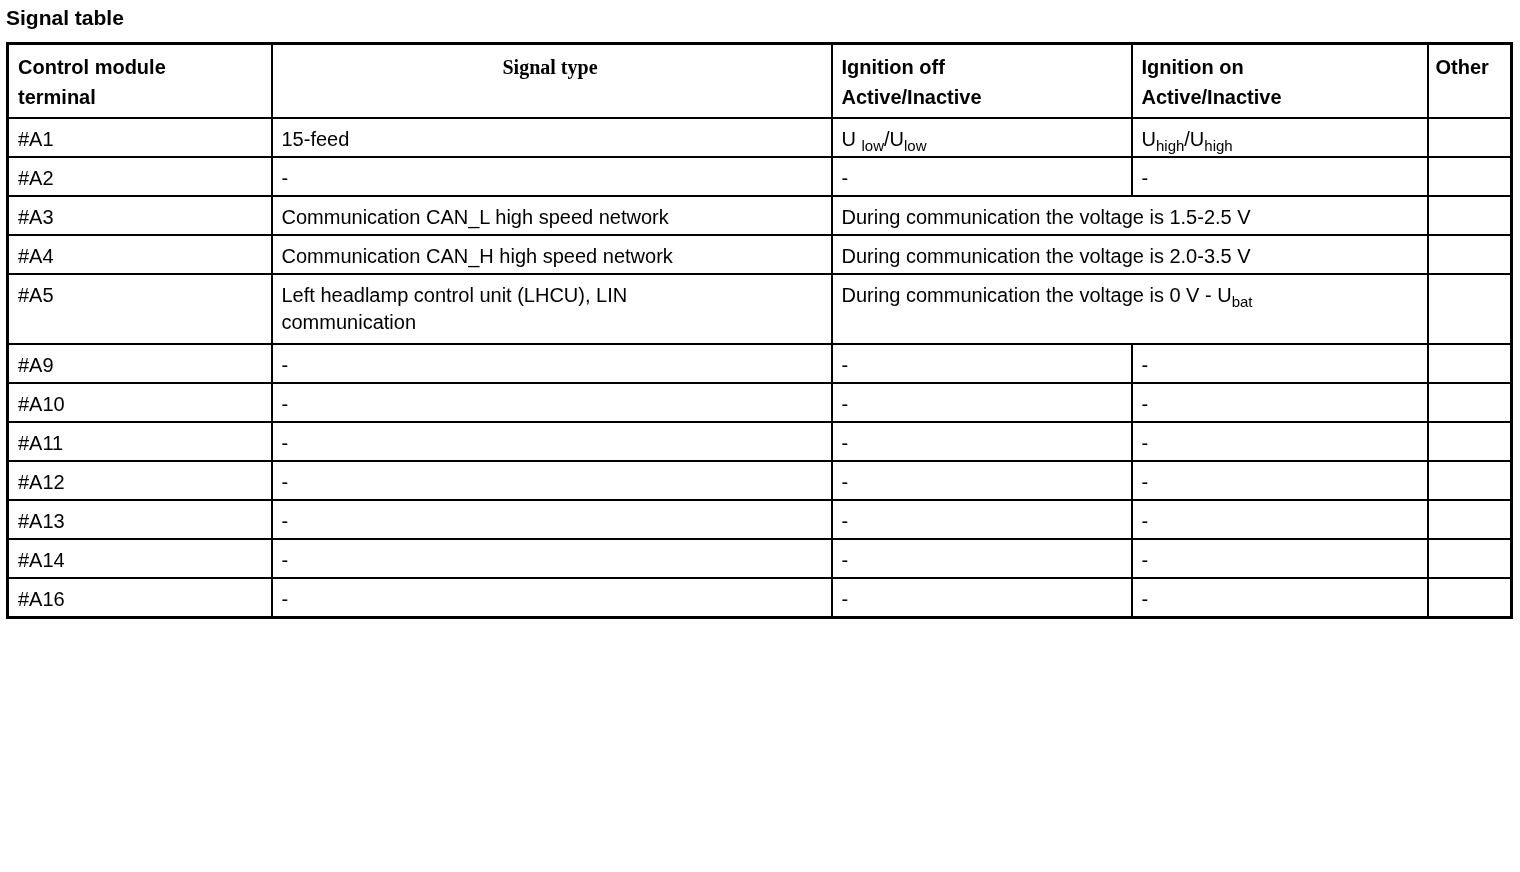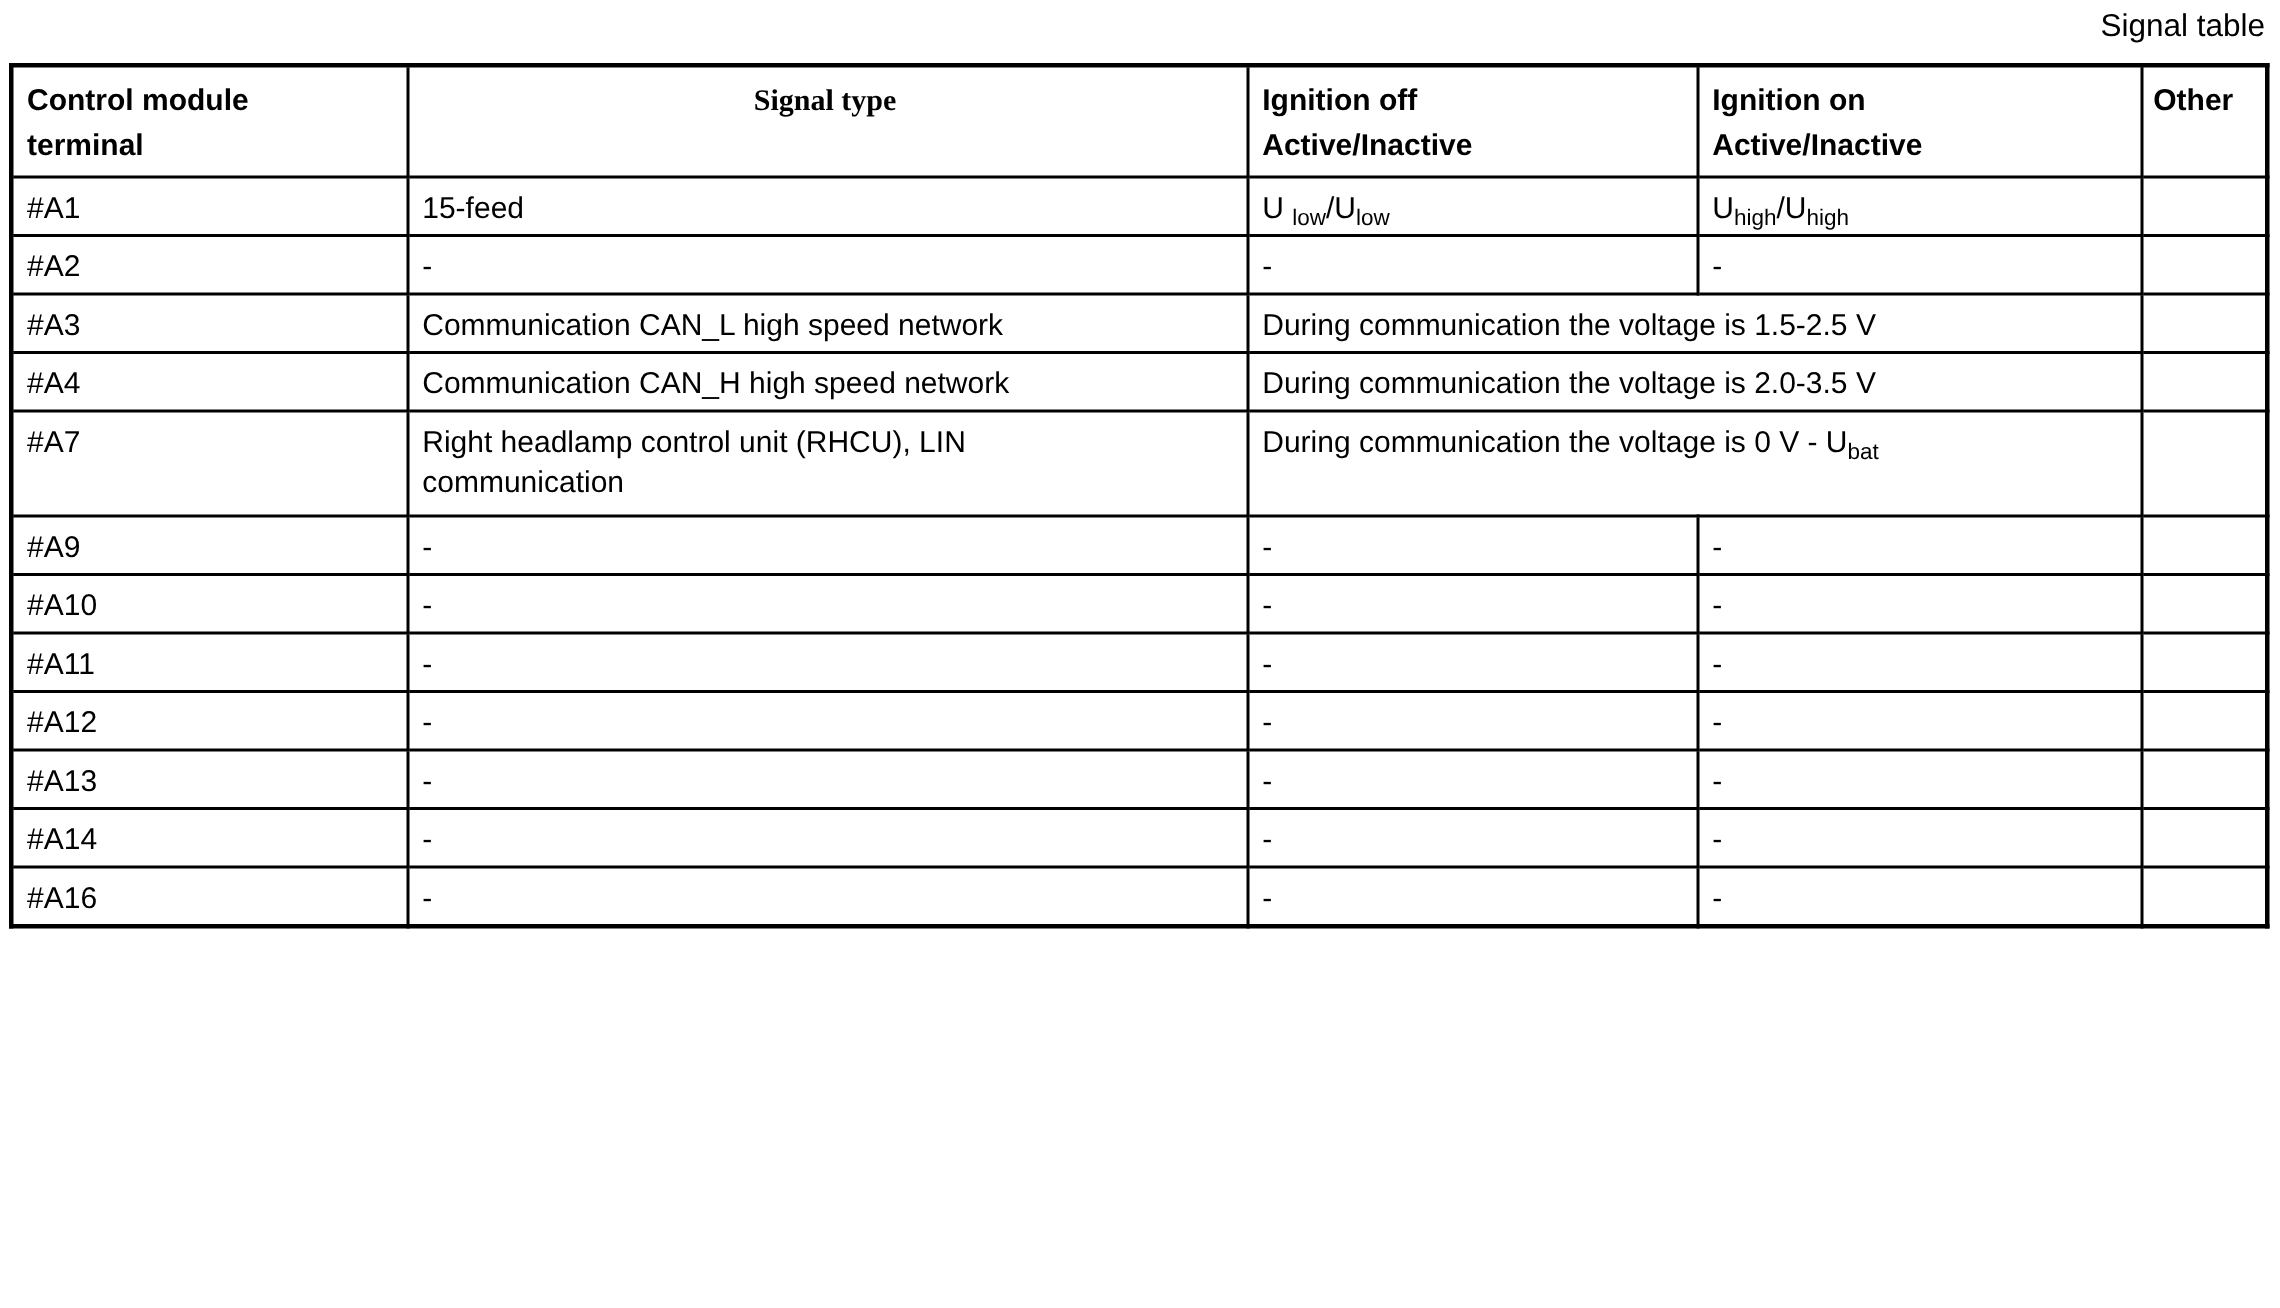--- a/index.html
+++ b/index.html
@@ -13,23 +13,23 @@
     position: relative;
     width: 1520px;
     height: 872px;
     background: #ffffff;
     overflow: hidden;
   }
   .title {
     width: 1504px;
     margin: 0 0 0 6px;
     padding-top: 5px;
-    text-align: right;
+    text-align: left;
     font-size: 21px;
-    font-weight: normal;
+    font-weight: bold;
     line-height: 26px;
   }
   table.signal-table {
     border-collapse: collapse;
     table-layout: fixed;
     width: 1504px;
     margin: 11px 0 0 6px;
     border: 3px solid #000000;
   }
   th, td {
@@ -108,22 +108,22 @@
           <td colspan="2">During communication the voltage is 1.5-2.5 V</td>
           <td></td>
         </tr>
         <tr>
           <td>#A4</td>
           <td>Communication CAN_H high speed network</td>
           <td colspan="2">During communication the voltage is 2.0-3.5 V</td>
           <td></td>
         </tr>
         <tr class="tall">
-          <td>#A7</td>
-          <td>Right headlamp control unit (RHCU), LIN
+          <td>#A5</td>
+          <td>Left headlamp control unit (LHCU), LIN
 communication</td>
           <td colspan="2">During communication the voltage is 0 V - U<sub>bat</sub></td>
           <td></td>
         </tr>
         <tr>
           <td>#A9</td>
           <td>-</td>
           <td>-</td>
           <td>-</td>
           <td></td>

